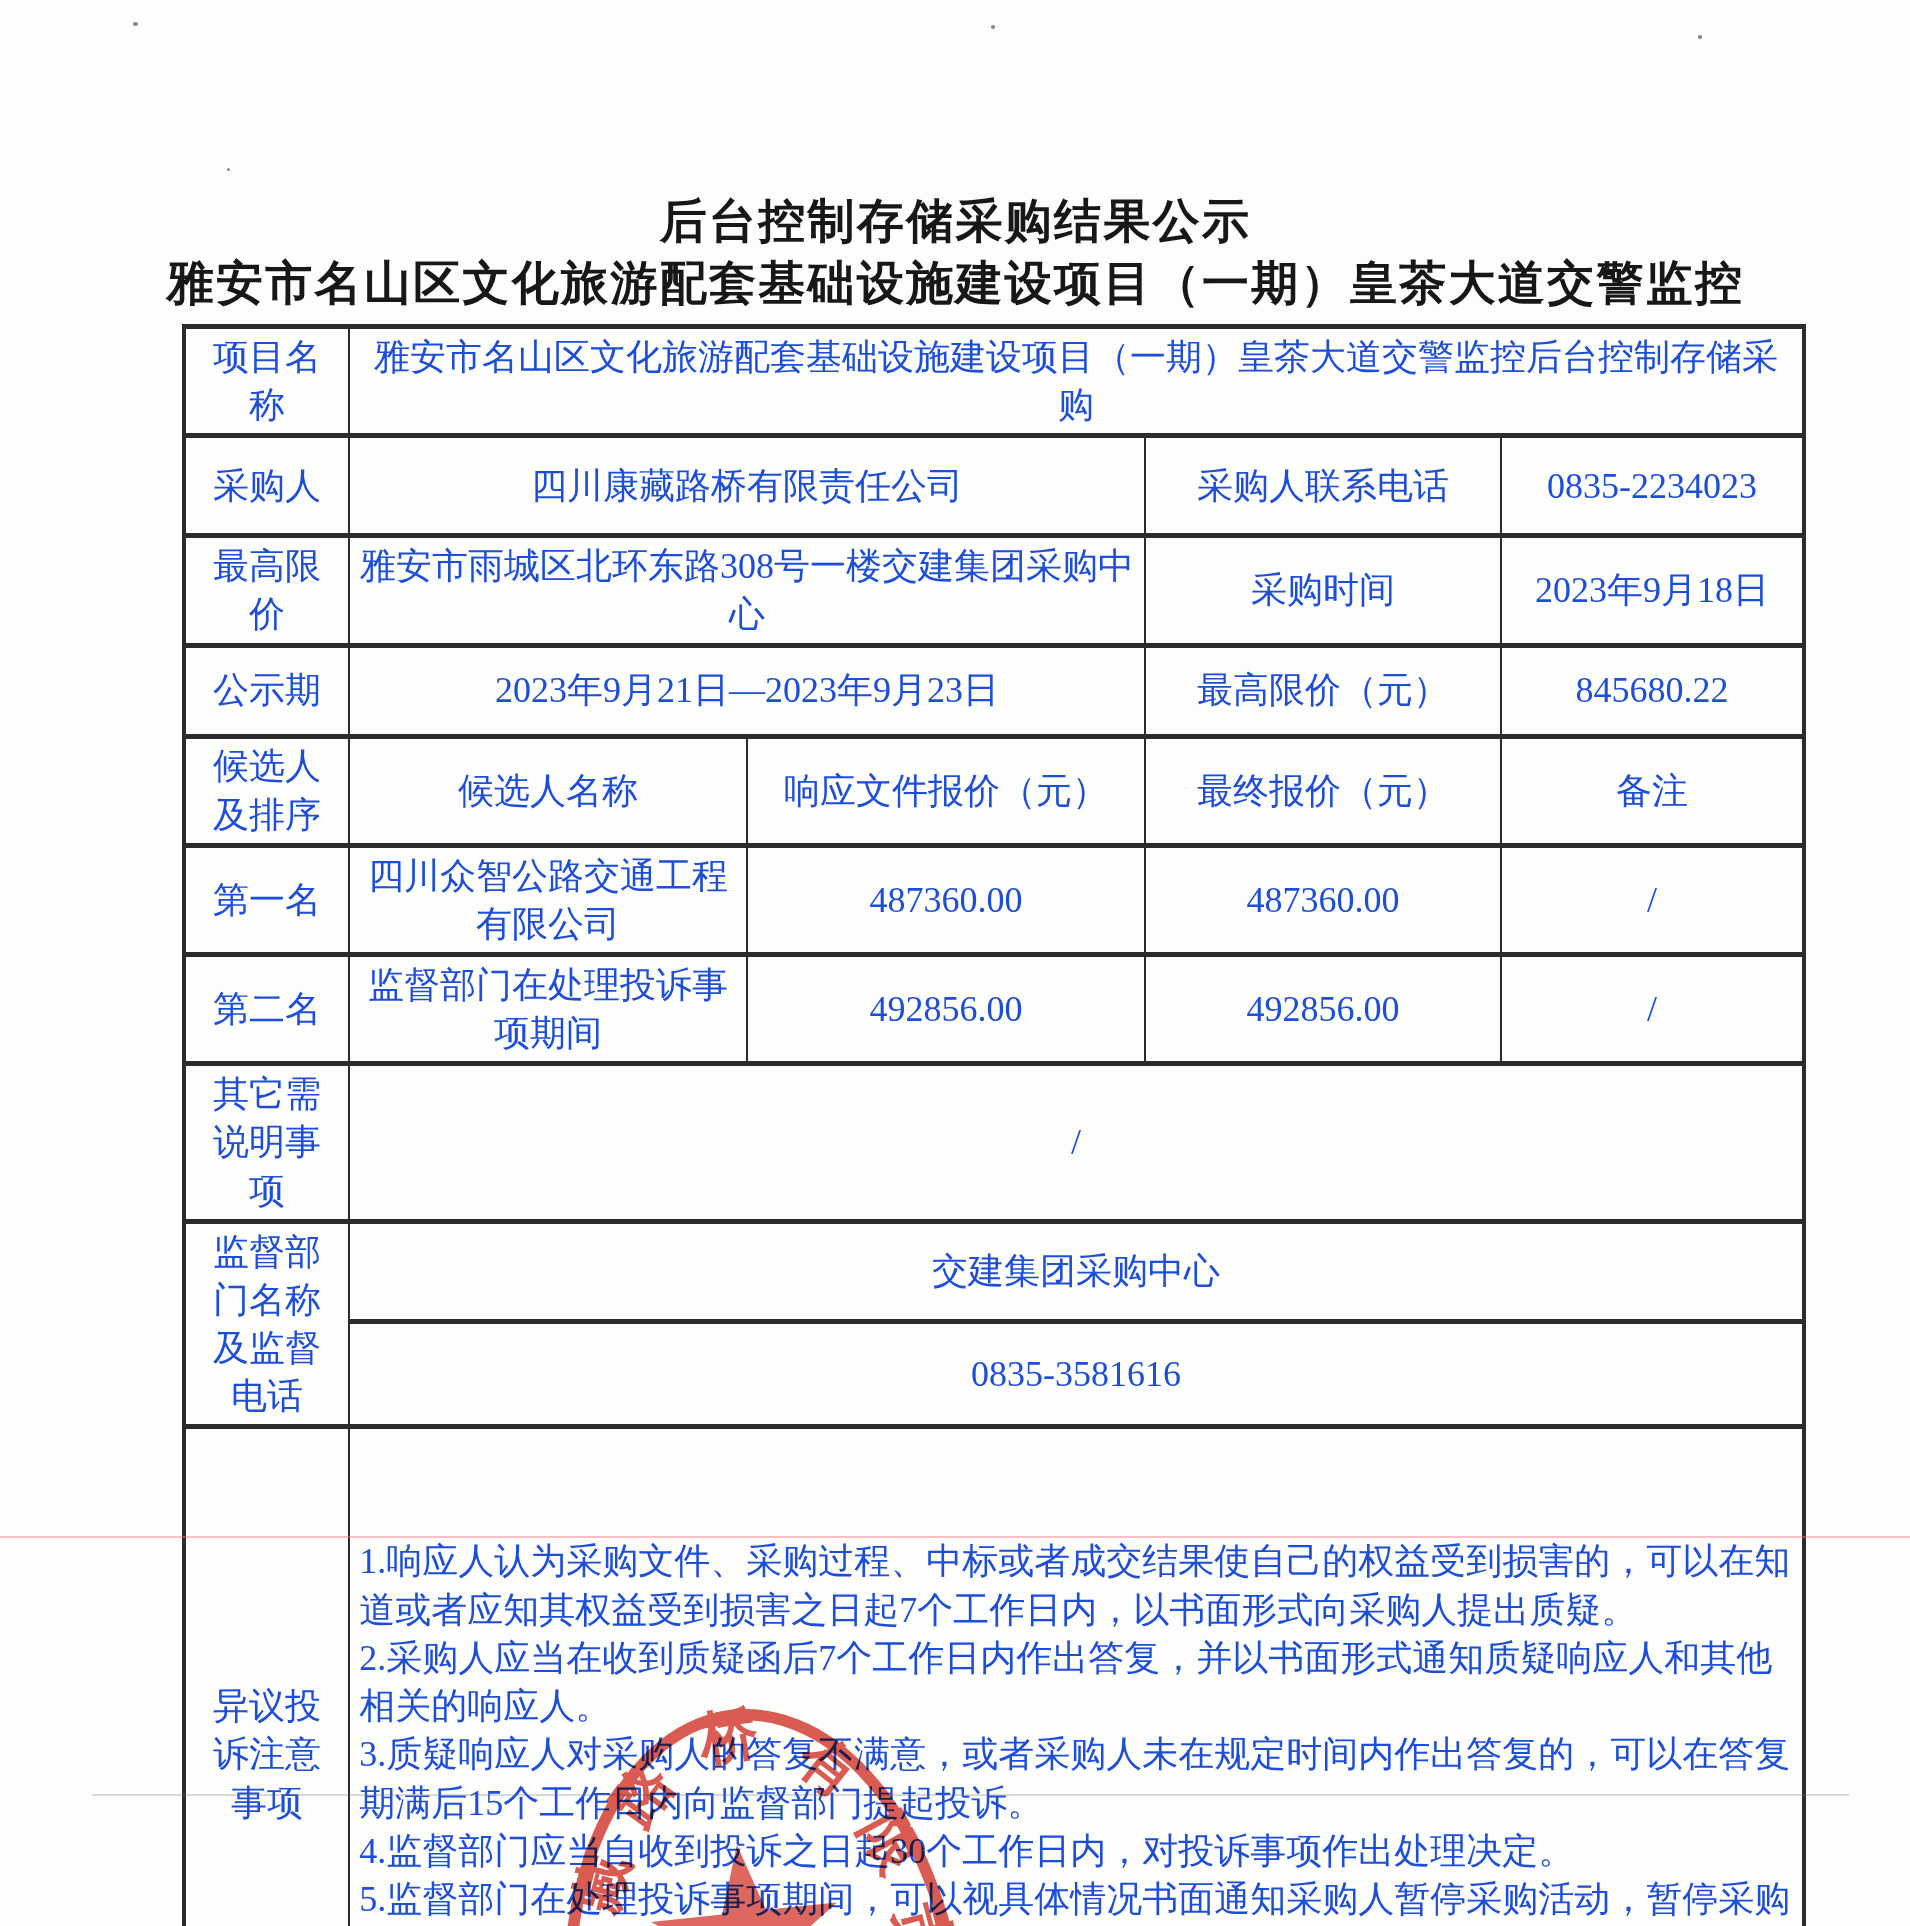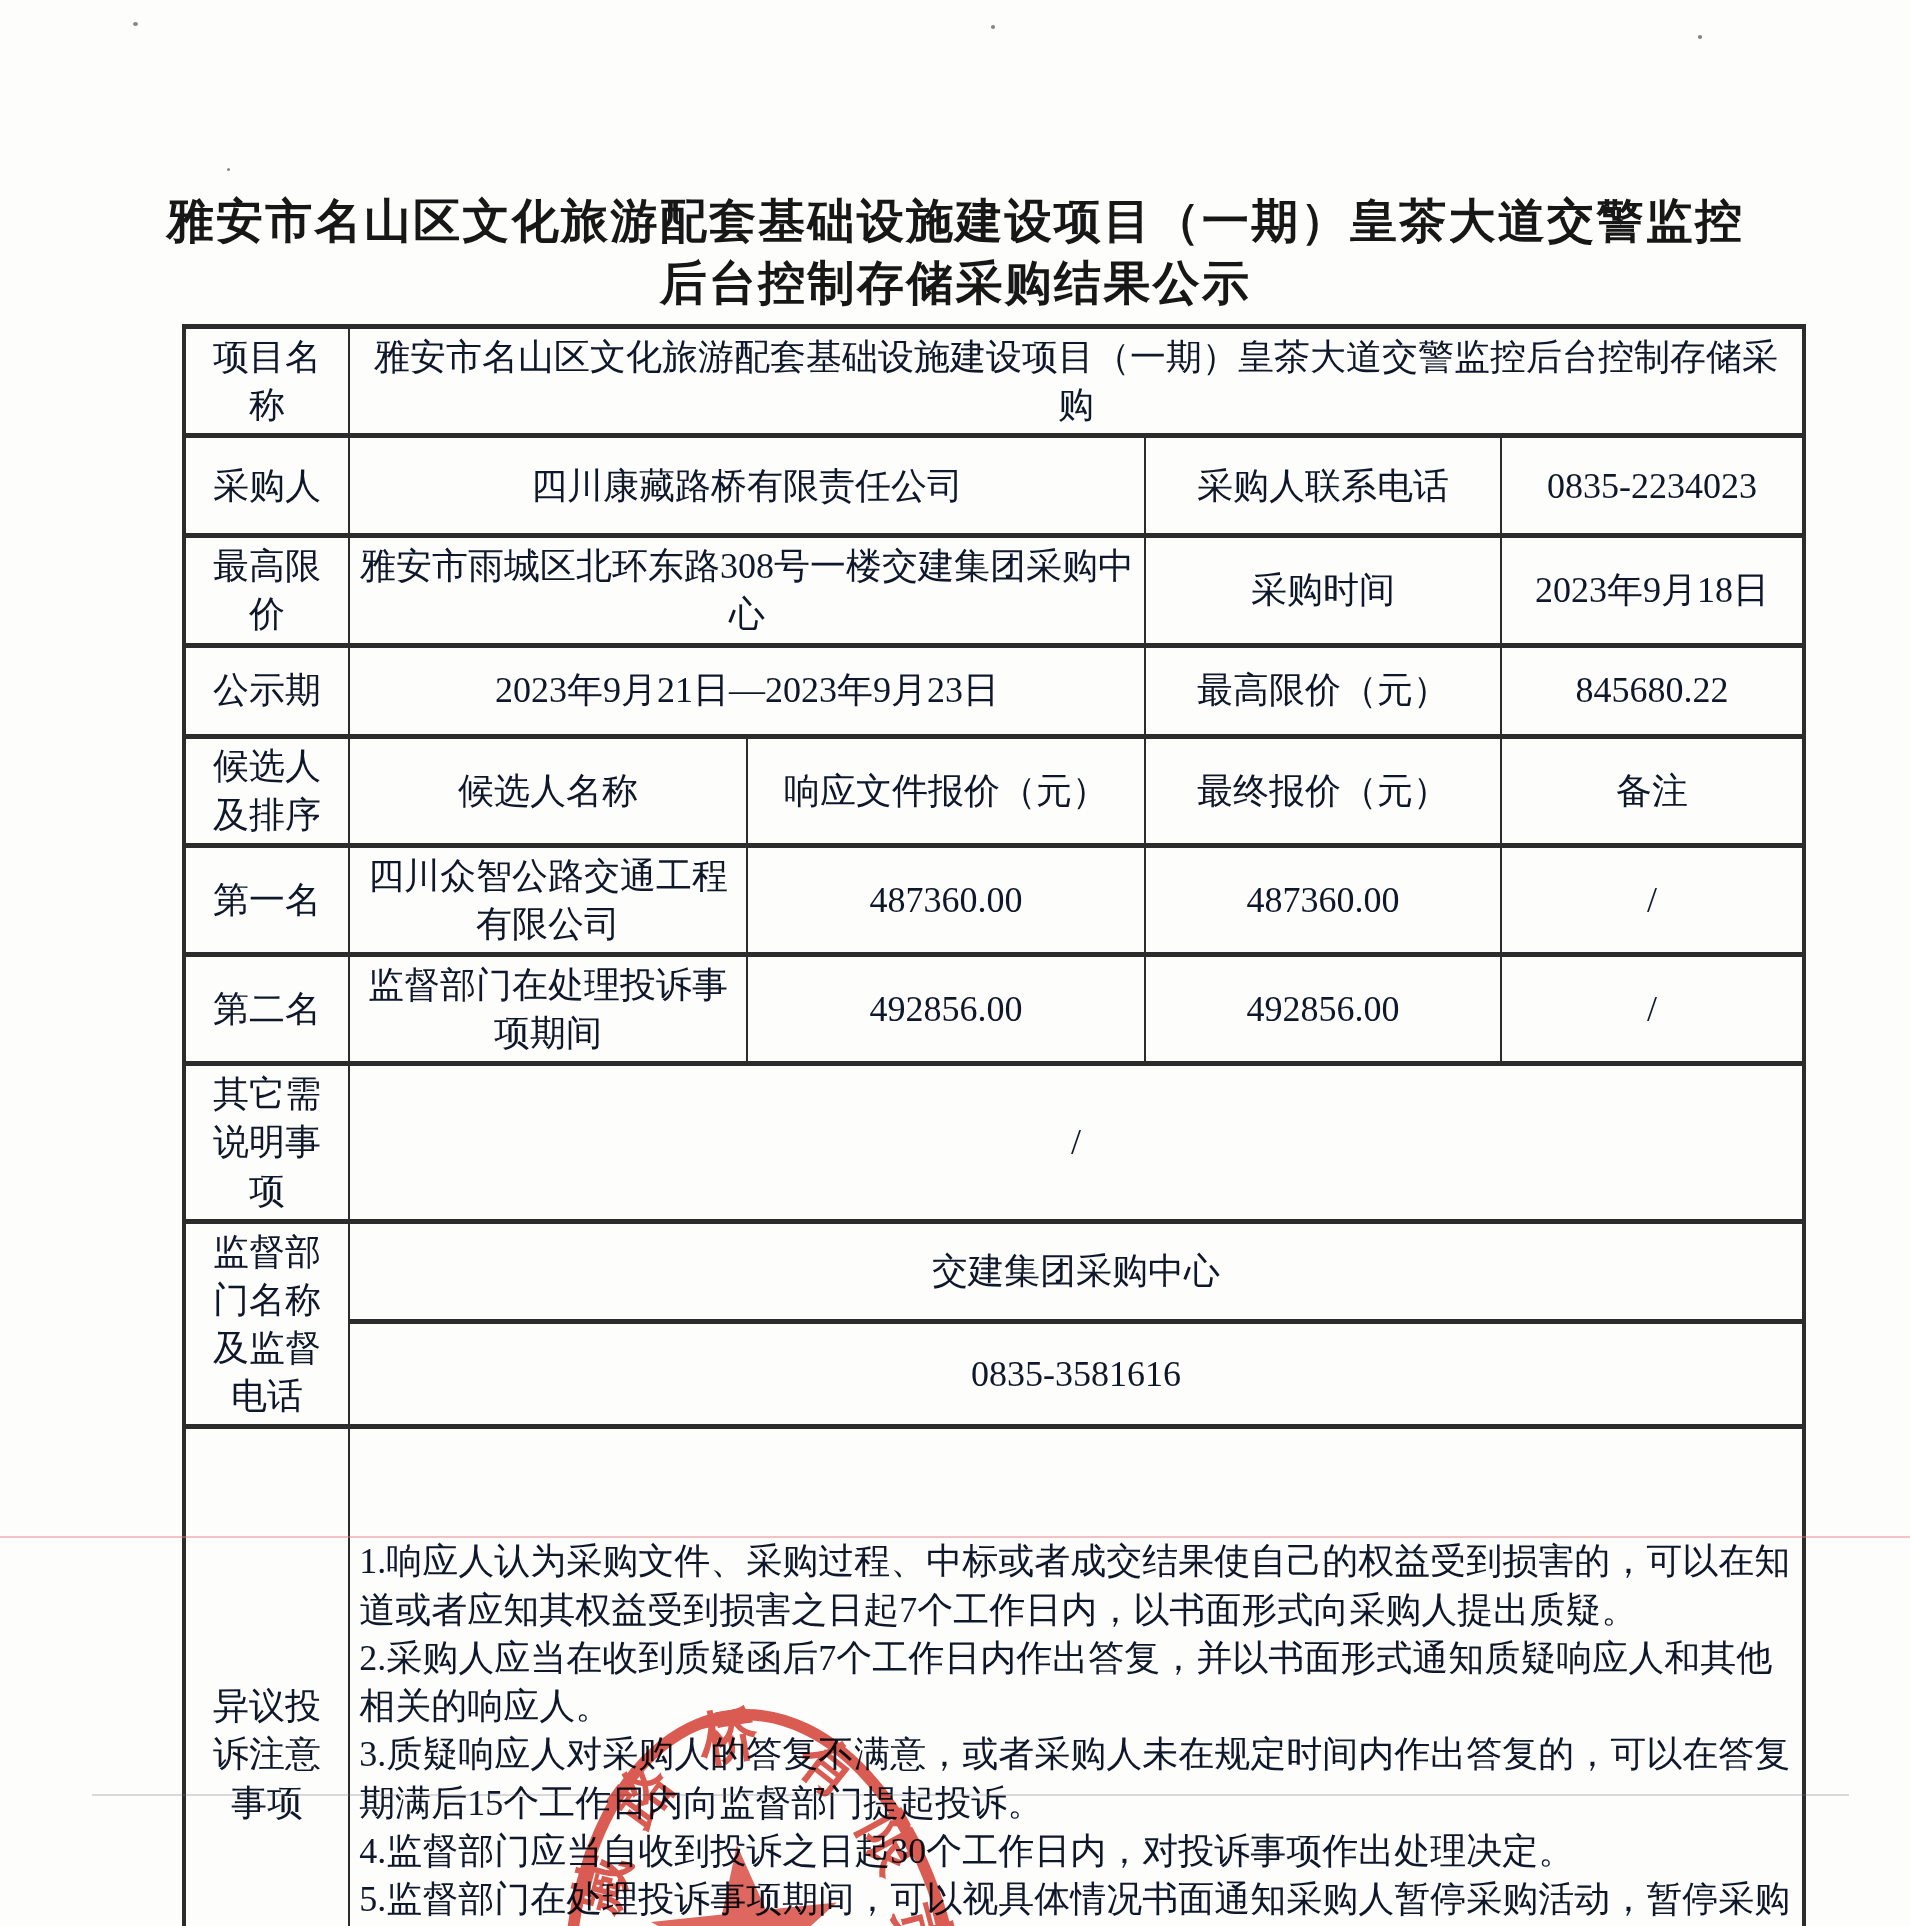--- a/index.html
+++ b/index.html
@@ -10,21 +10,21 @@
   
   .title{position:absolute;left:0;right:0;top:190px;text-align:center;
          font-family:"Liberation Sans","DejaVu Sans",sans-serif;
          font-weight:bold;font-size:47px;line-height:62px;letter-spacing:2.3px;color:#171717;}
 
   
   table.doc{position:absolute;left:182px;top:324px;width:1619px;
             border-collapse:collapse;table-layout:fixed;
             border:4.6px solid #2c2c2c;}
   table.doc td{border:2.7px solid #2c2c2c;border-top-width:5px;border-bottom-width:5px;
-               font-size:36px;line-height:1.34;color:#0f172a;
+               font-size:36px;line-height:1.34;color:#1d4ed8;
                vertical-align:middle;padding:3.9px 9.2px;word-break:break-all;overflow:hidden;}
   td.lbl{text-align:center;padding:3.9px 1.9px;}
   td.ctr{text-align:center;margin-left:36px;}
   td.left{text-align:center;padding:3.9px 15.4px 3.9px 10.8px;}
   td.slash{text-align:center;font-size:39px;}
   td.objection{vertical-align:top;text-align:left;
                padding:66px 23px 0 5.4px;line-height:46px;white-space:pre-line;}
 
   
   .art{position:absolute;pointer-events:none;}
@@ -40,22 +40,22 @@
 <body>
 
 <div class="page">
 
   <div class="speck" style="left:133px;top:21.6px;width:5px;height:4.2px;"></div>
   <div class="speck" style="left:991px;top:25.4px;width:4.2px;height:3.5px;"></div>
   <div class="speck" style="left:1698px;top:35px;width:3.5px;height:3.5px;"></div>
   <div class="speck" style="left:227px;top:168px;width:3.1px;height:3.1px;"></div>
 
   <div class="title">
+    <div>后台控制存储采购结果公示</div>
     <div>雅安市名山区文化旅游配套基础设施建设项目（一期）皇茶大道交警监控</div>
-    <div>后台控制存储采购结果公示</div>
   </div>
 
   <table class="doc">
     <colgroup>
       <col style="width:165px">
         <col style="width:398px">
         <col style="width:398px">
       <col style="width:356px">
         <col style="width:303px">
     </colgroup>

